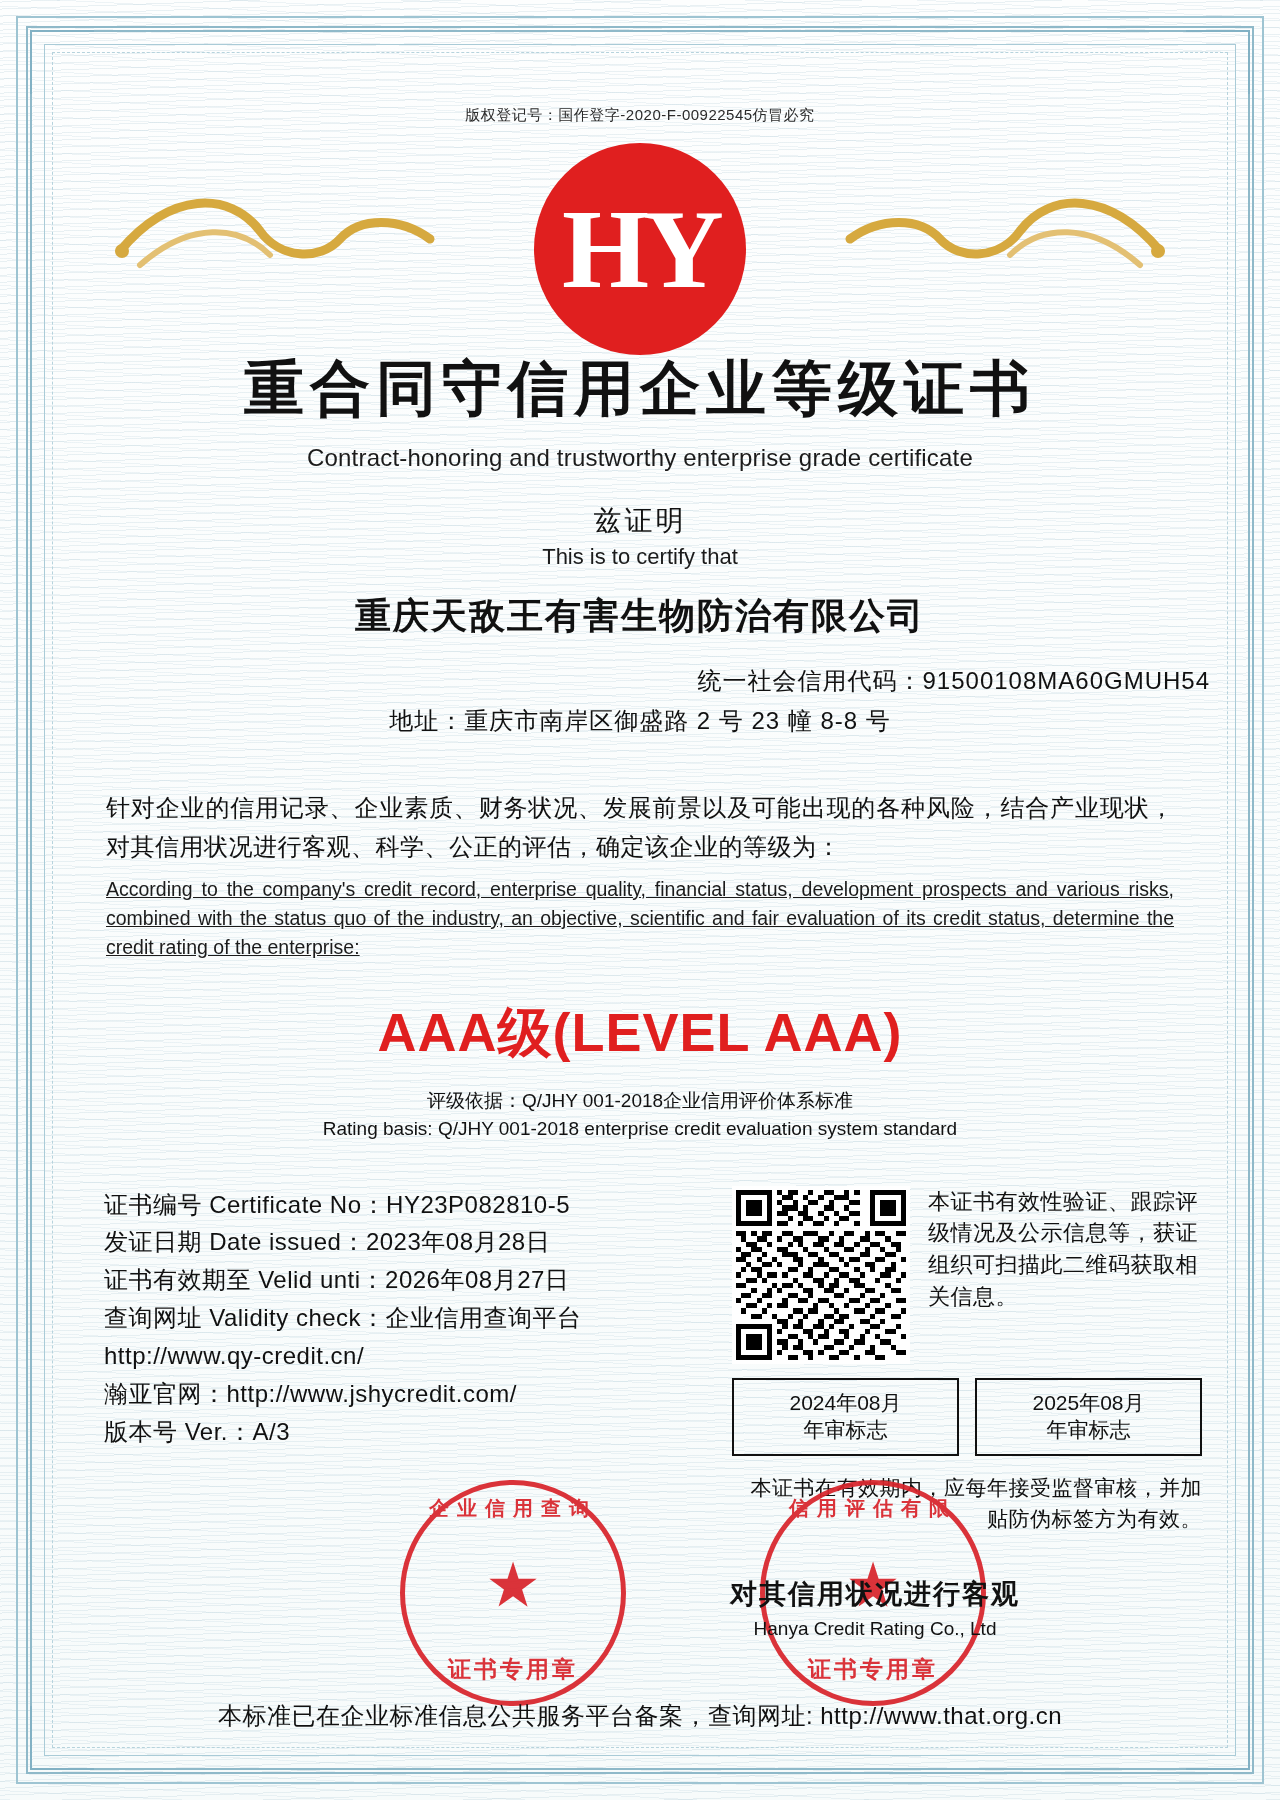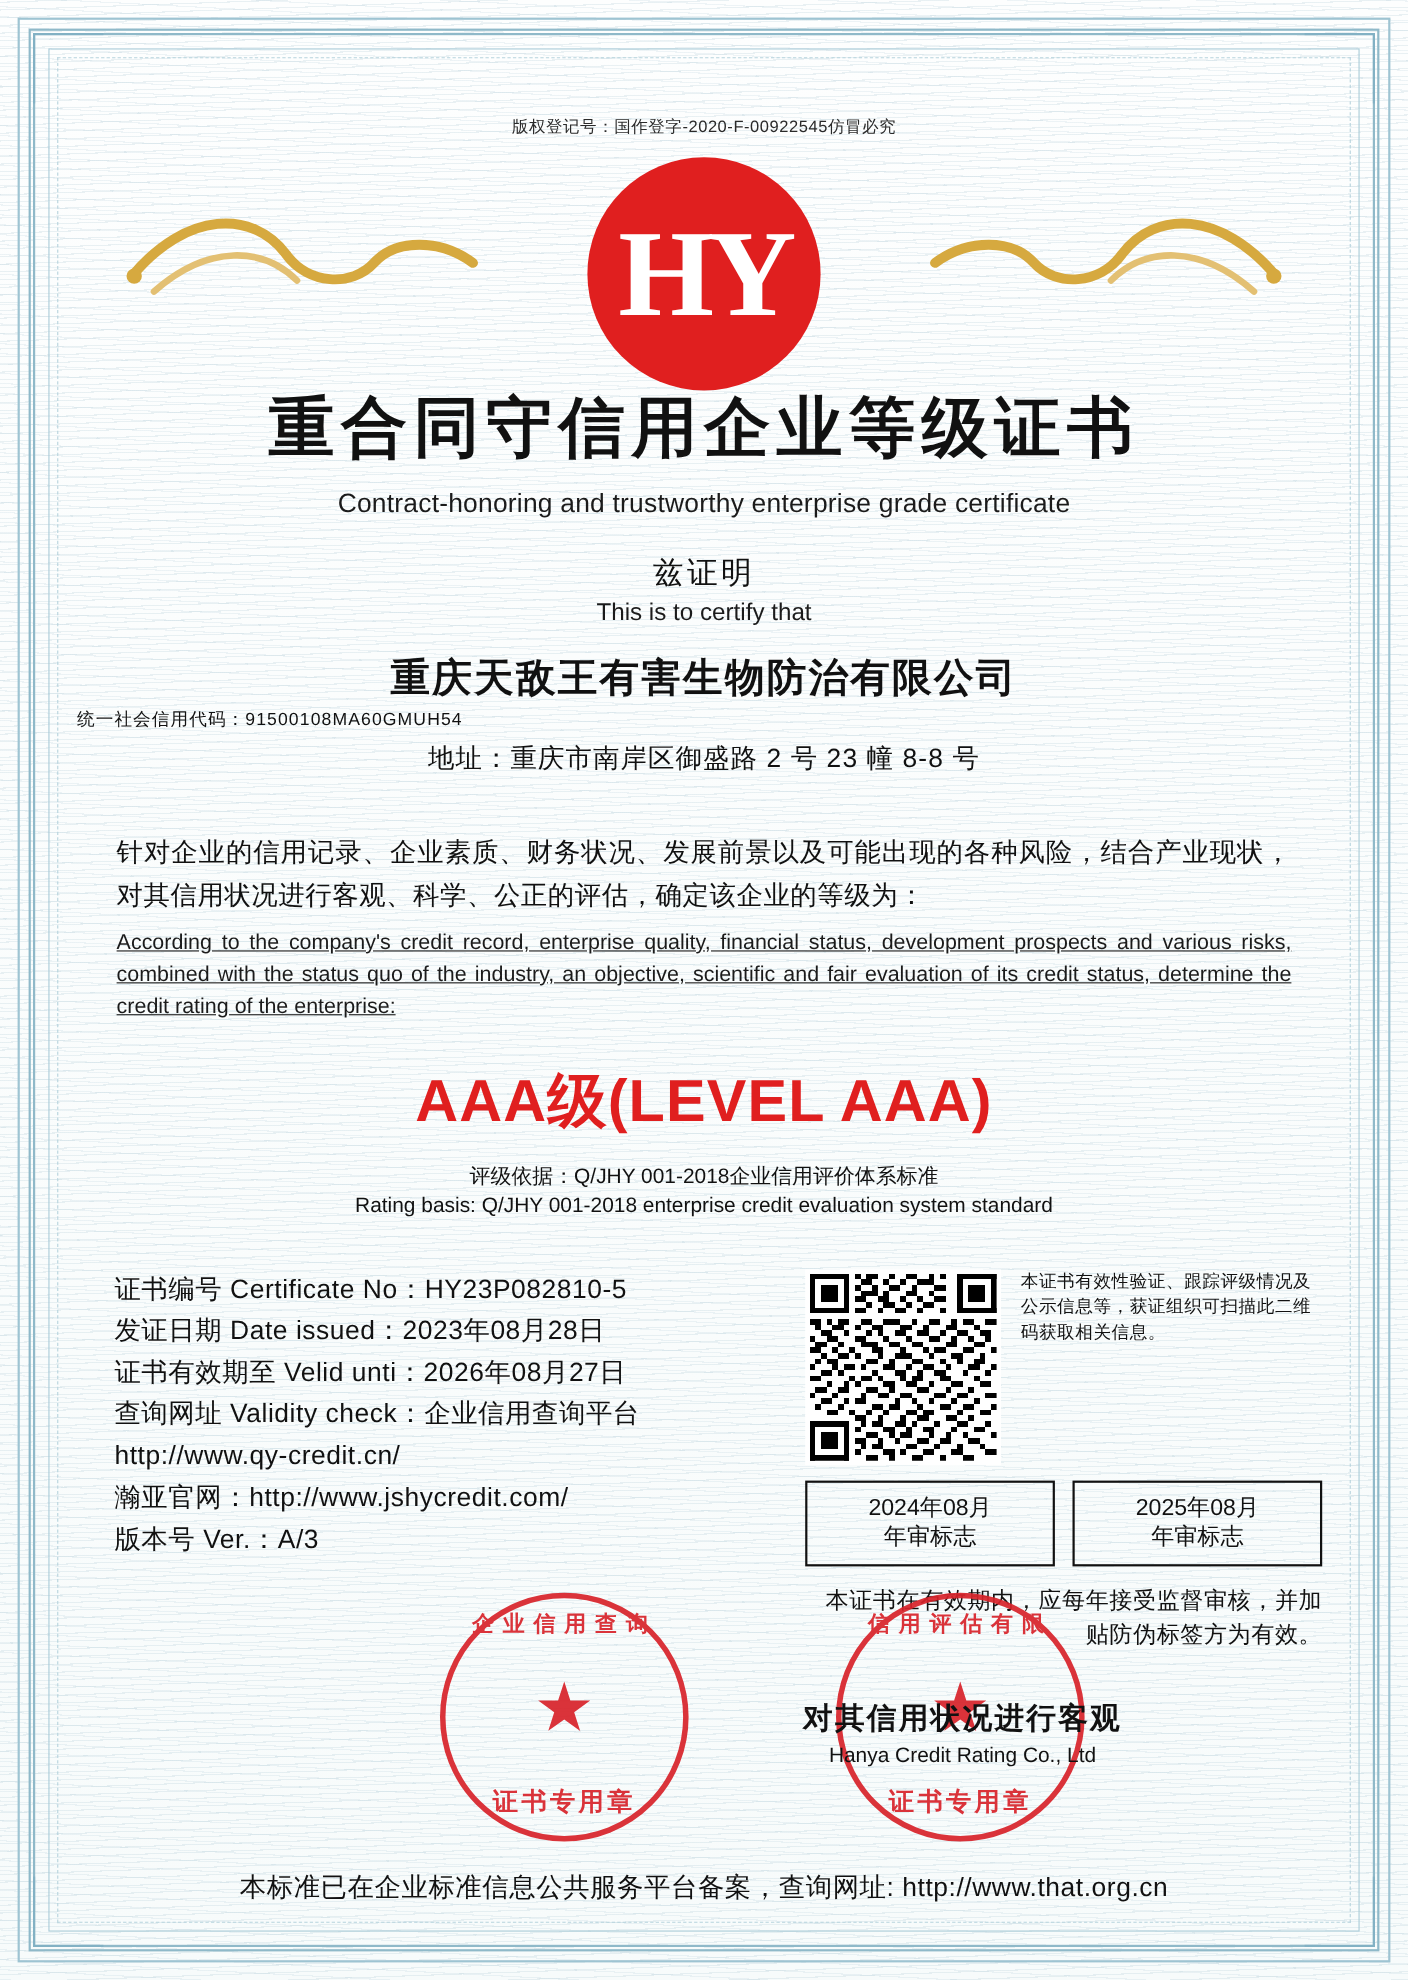--- a/index.html
+++ b/index.html
@@ -51,21 +51,21 @@
   .title-cn{
     text-align:center;font-size:60px;font-weight:bold;color:#111;
     letter-spacing:6px;margin-top:8px;font-family:"Liberation Serif","DejaVu Serif",serif;
   }
   .title-en{text-align:center;font-size:24px;color:#1b1b1b;margin-top:14px;letter-spacing:.2px;}
 
   .certify-cn{text-align:center;font-size:28px;color:#111;margin-top:30px;letter-spacing:3px;}
   .certify-en{text-align:center;font-size:22px;color:#1b1b1b;margin-top:4px;}
 
   .company{text-align:center;font-size:36px;font-weight:bold;color:#111;margin-top:22px;letter-spacing:2px;}
-  .code{text-align:left;font-size:16px;color:#111;margin-top:3px;letter-spacing:1px;}
+  .code{text-align:right;font-size:24px;color:#111;margin-top:24px;letter-spacing:1px;}
   .addr{text-align:center;font-size:24px;color:#111;margin-top:8px;letter-spacing:1px;}
 
   .para{margin-top:52px;padding:0 36px;}
   .para-cn{font-size:24px;color:#111;line-height:1.62;text-align:justify;letter-spacing:.5px;}
   .para-en{font-size:19.5px;color:#1b1b1b;line-height:1.5;text-align:justify;margin-top:8px;text-decoration:underline;}
 
   .level{
     text-align:center;color:#e01f1f;font-weight:bold;font-size:54px;
     margin-top:34px;letter-spacing:1px;
   }
@@ -73,21 +73,21 @@
   .basis-en{text-align:center;font-size:19px;color:#111;margin-top:4px;}
 
   .info{position:relative;margin-top:46px;height:260px;}
   .info-left{position:absolute;left:34px;top:0;width:620px;}
   .info-left div{font-size:24px;color:#111;line-height:1.58;letter-spacing:.5px;}
 
   .info-right{position:absolute;right:8px;top:0;width:470px;}
   .qr-row{display:flex;gap:18px;align-items:flex-start;}
   .qr{width:178px;height:178px;background:#fff;padding:4px;box-sizing:border-box;}
   .qr svg{display:block;}
-  .qr-note{font-size:16px;color:#111;line-height:1.45;letter-spacing:.5px;}
+  .qr-note{font-size:22px;color:#111;line-height:1.45;letter-spacing:.5px;}
 
   .stamps-row{display:flex;gap:16px;margin-top:14px;}
   .stamp-box{
     flex:1;border:2px solid #111;height:74px;
     display:flex;flex-direction:column;align-items:center;justify-content:center;
   }
   .stamp-box div{font-size:21px;color:#111;line-height:1.25;}
   .note2{font-size:21px;color:#111;line-height:1.5;margin-top:16px;text-align:right;letter-spacing:.5px;}
 
   .seals{position:relative;height:230px;margin-top:34px;}

